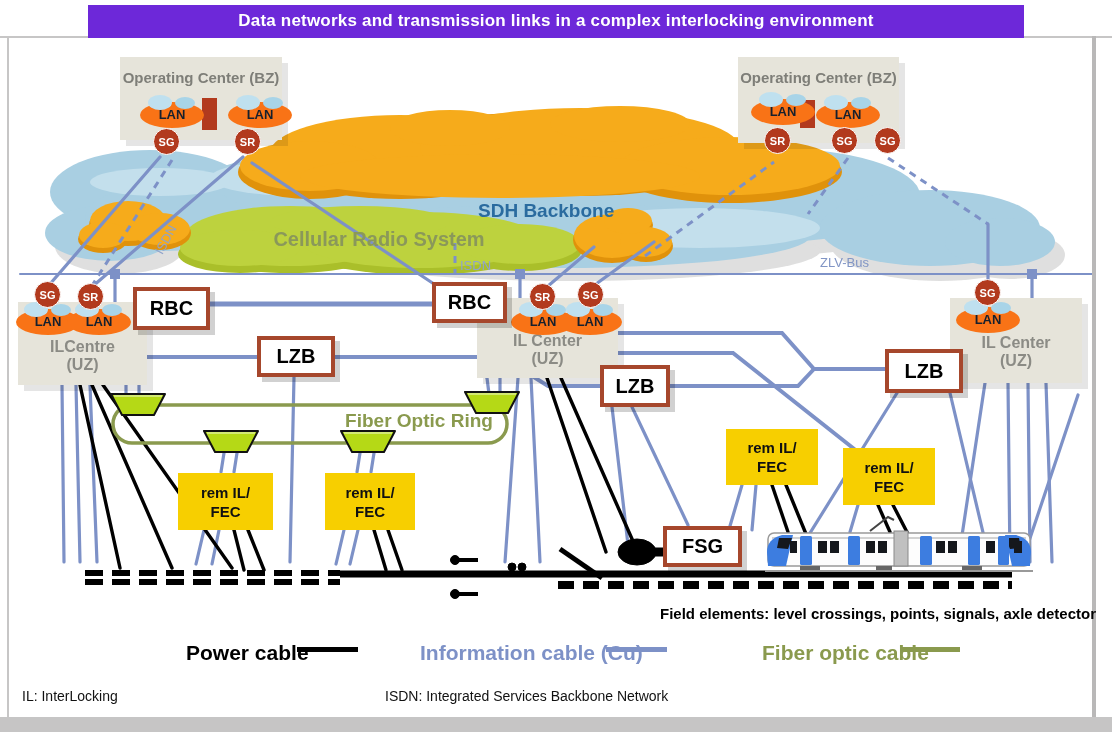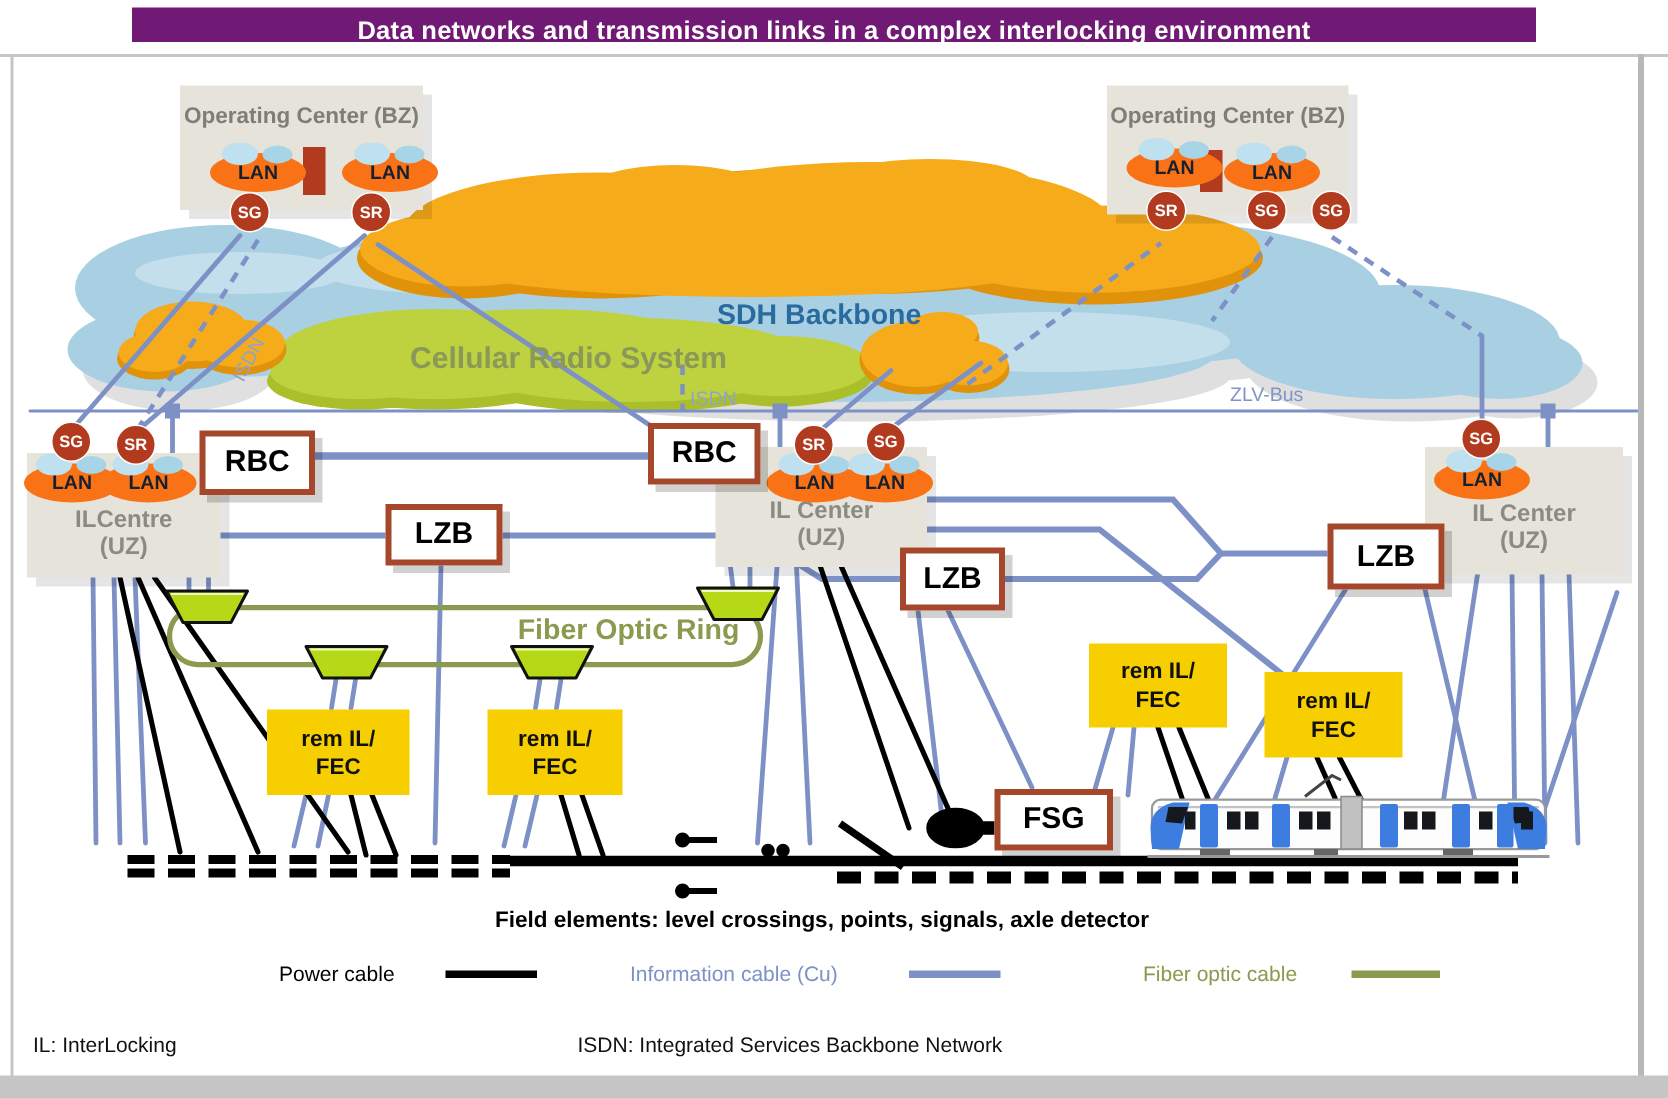--- a/index.html
+++ b/index.html
@@ -5,21 +5,21 @@
   html,body{margin:0;padding:0;background:#fff;}
   #stage{position:relative;width:1112px;height:732px;background:#ffffff;overflow:hidden;
          font-family:"Liberation Sans","DejaVu Sans",sans-serif;}
   .abs{position:absolute;}
   
   .frame-top{left:0;top:36px;width:1112px;height:2px;background:#c7c6c6;}
   .frame-left{left:7px;top:36px;width:2px;height:682px;background:#c7c6c6;}
   .frame-right{left:1092px;top:36px;width:4px;height:682px;background:#b9b8b8;}
   .frame-bottom{left:0;top:717px;width:1112px;height:15px;background:#c6c5c5;}
   
-  .titlebar{left:88px;top:5px;width:936px;height:23px;background:#701a75;color:#fff;
+  .titlebar{left:88px;top:5px;width:936px;height:33px;background:#6d28d9;color:#fff;
             font-weight:bold;font-size:17px;line-height:31px;text-align:center;letter-spacing:.2px;}
   
   .ocbox{background:#e6e4da;box-shadow:6px 6px 0 rgba(0,0,0,.10);}
   .oclabel{width:100%;text-align:center;font-weight:bold;font-size:15px;color:#7e7e78;}
   .ilbox{background:#e6e4da;box-shadow:6px 6px 0 rgba(0,0,0,.10);}
   .iltext{width:100%;text-align:center;font-weight:bold;font-size:16px;color:#8b8b85;line-height:18px;}
   .wbox{background:#fff;border:4px solid #a6472c;box-shadow:5px 5px 0 rgba(0,0,0,.18);
         text-align:center;font-weight:bold;font-size:20px;color:#000;}
   .ybox{background:#f7cf00;text-align:center;font-weight:bold;font-size:15px;color:#111;line-height:19px;}
   
@@ -35,21 +35,21 @@
   .lan span{position:relative;z-index:2;}
   .redrect{background:#b23a1e;}
   
   .iptitle{font-weight:bold;font-size:20px;color:#b05616;}
   .sdhtitle{font-weight:bold;font-size:19px;color:#2a6b9f;}
   .celltitle{font-weight:bold;font-size:20px;color:#8a985a;}
   .ringtitle{font-weight:bold;font-size:19px;color:#8a9a4e;}
   .buslabel{font-size:13px;color:#8195c5;}
   .isdnlabel{font-size:13px;color:#8fa3cc;}
   .fieldcaption{font-weight:bold;font-size:15px;color:#000;}
-  .legendtext{font-weight:normal;font-size:14px;}
+  .legendtext{font-weight:bold;font-size:21px;}
   .legendline{height:5px;}
   .acr{font-size:14px;color:#111;}
   .acr b{font-weight:normal;}
 </style>
 </head>
 <body>
 
 <div id="stage">
 
   <svg class="abs" style="left:0;top:0" width="1112" height="732" viewBox="0 0 1112 732">
@@ -392,21 +392,21 @@
   </div>
   <div class="abs ybox" style="left:726px;top:429px;width:92px;height:56px;padding-top:9px;box-sizing:border-box">
     <div>rem IL/</div>
       <div>FEC</div>
   </div>
   <div class="abs ybox" style="left:843px;top:448px;width:92px;height:57px;padding-top:10px;box-sizing:border-box">
     <div>rem IL/</div>
       <div>FEC</div>
   </div>
 
-  <div class="abs fieldcaption" style="left:0;top:605px;width:1096px;text-align:center">Field elements: level crossings, points, signals, axle detector</div>
+  <div class="abs fieldcaption" style="left:0;top:605px;width:1096px;text-align:right">Field elements: level crossings, points, signals, axle detector</div>
 
   <div class="abs legendtext" style="left:186px;top:641px;color:#000">Power cable</div>
   <div class="abs legendline" style="left:297px;top:647px;width:61px;background:#000"></div>
 
   <div class="abs legendtext" style="left:420px;top:641px;color:#7d91c7">Information cable (Cu)</div>
   <div class="abs legendline" style="left:606px;top:647px;width:61px;background:#7d91c7"></div>
 
   <div class="abs legendtext" style="left:762px;top:641px;color:#8a9a4e">Fiber optic cable</div>
   <div class="abs legendline" style="left:901px;top:647px;width:59px;background:#8a9a4e"></div>
 

